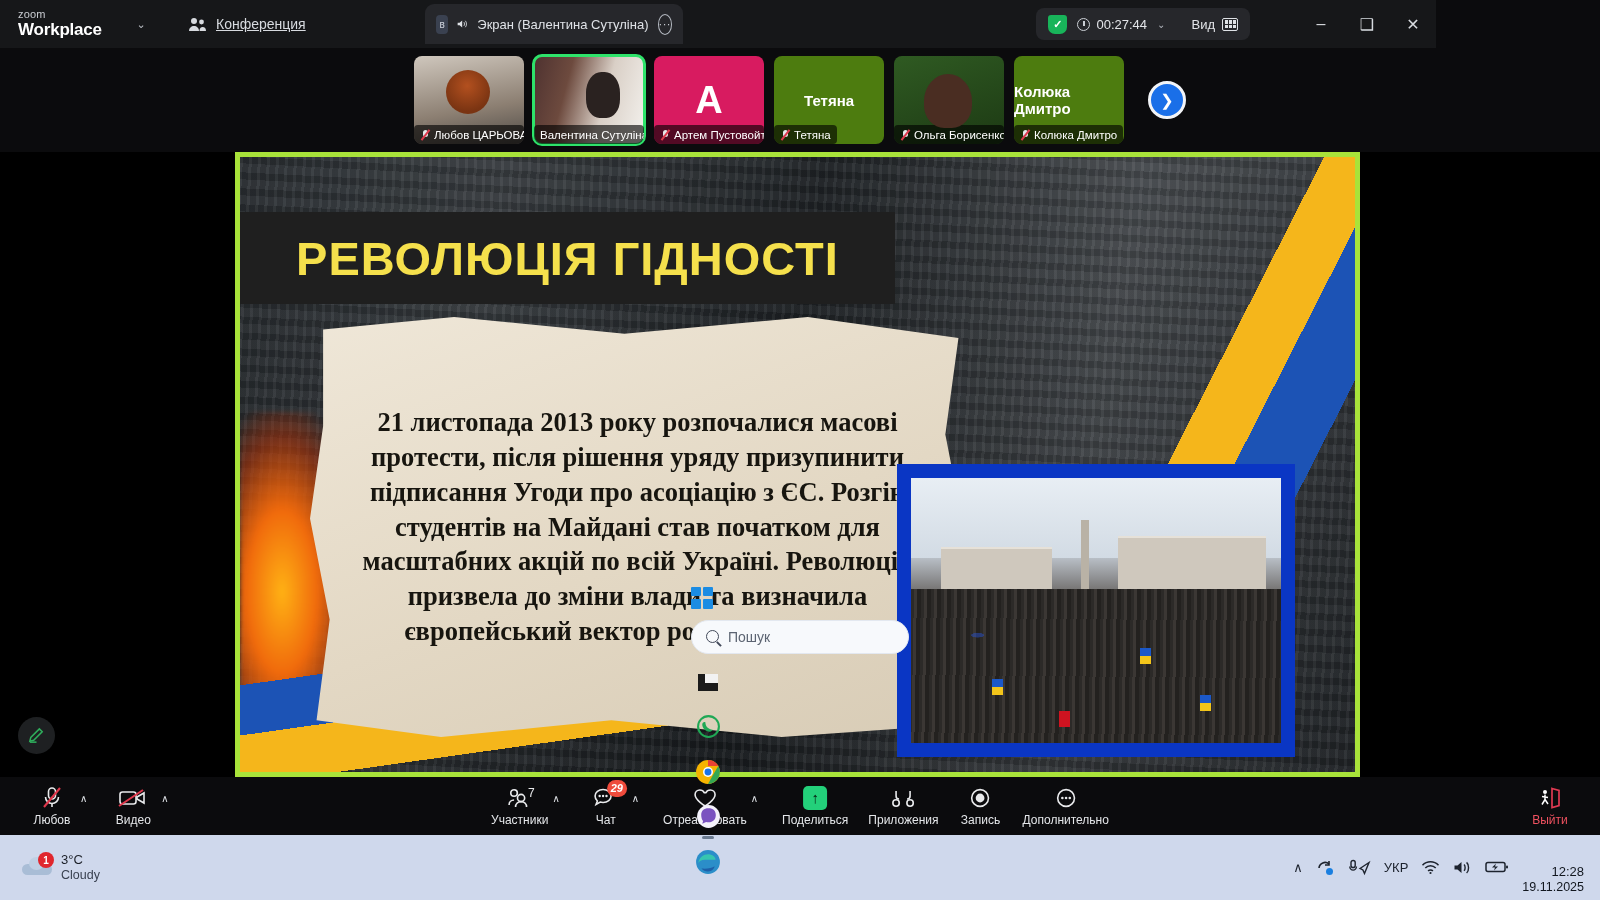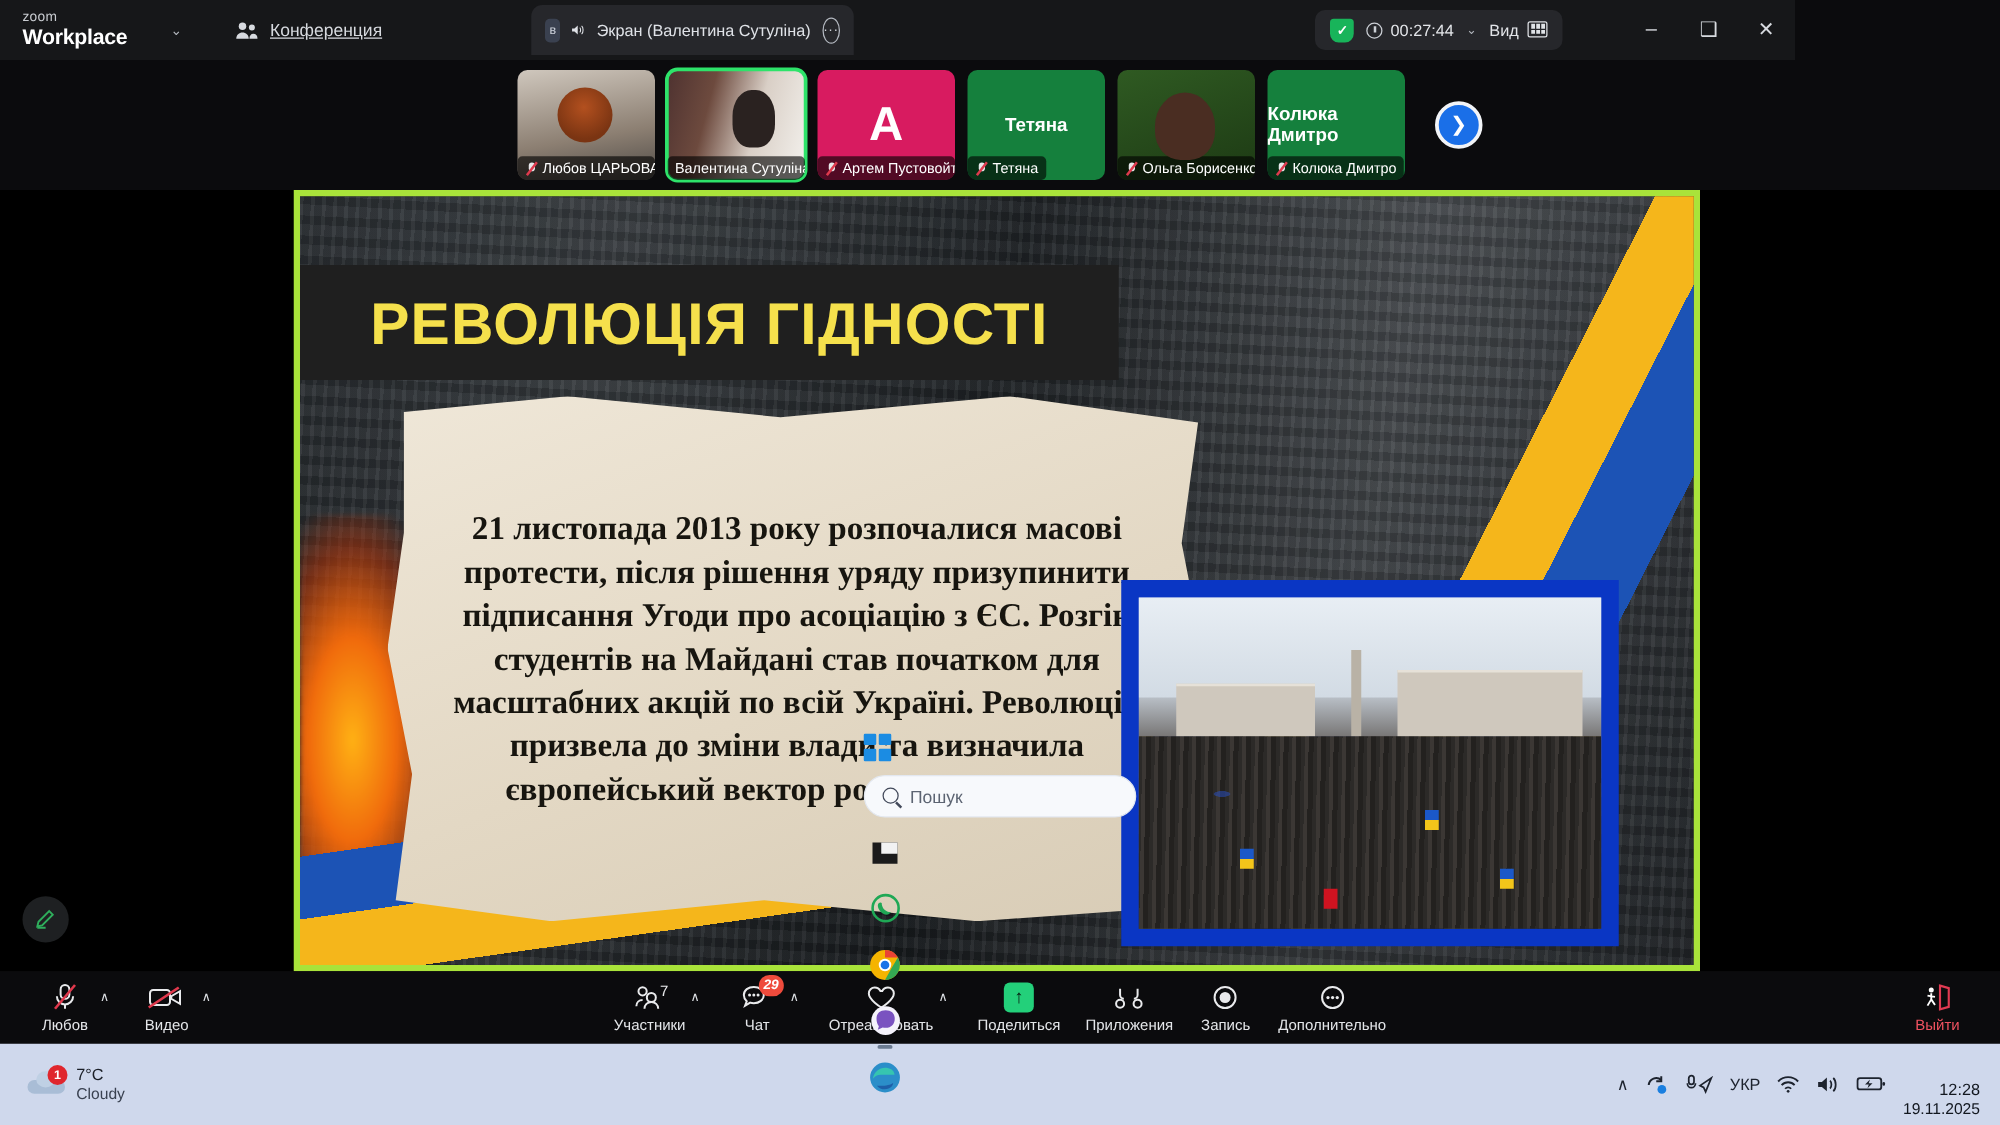--- a/index.html
+++ b/index.html
@@ -55,21 +55,21 @@
   }
   .timer { display:flex; align-items:center; gap:6px; font-size:13px; color:#e3e5e9; }
   .clock-ic {
     width:13px; height:13px; border:1.4px solid #cbcfd5; border-radius:50%;
     position:relative;
   }
   .clock-ic::after {
     content:""; position:absolute; left:5px; top:2.5px; width:1.3px; height:4.5px; background:#cbcfd5;
   }
   .tb-caret2 { font-size:10px; color:#b0b5bc; }
-  .view-btn { display:flex; align-items:flex-start; gap:7px; font-size:13px; color:#e3e5e9; margin-left:0; }
+  .view-btn { display:flex; align-items:center; gap:7px; font-size:13px; color:#e3e5e9; margin-left:16px; }
   .grid-ic {
     width:16px; height:13px; border:1.5px solid #dfe2e6; border-radius:2px;
     display:grid; grid-template-columns:1fr 1fr 1fr; gap:1px; padding:1.5px;
   }
   .grid-ic i { background:#dfe2e6; display:block; }
   .wctl { position:absolute; top:0; height:48px; display:flex; align-items:center; }
   .wbtn { width:46px; height:48px; display:flex; align-items:center; justify-content:center; color:#d7dadf; }
 
   
   .filmstrip {
@@ -108,21 +108,21 @@
   .av-val::after {
     content:""; position:absolute; left:52px; top:16px; width:34px; height:46px;
     border-radius:45% 45% 40% 40%; background:#2a2220;
   }
   .av-artem { background:#d81b60; }
   .av-olga { background:linear-gradient(160deg,#2f5a22,#1d3a14);padding-left:36px; }
   .av-olga::after {
     content:""; position:absolute; left:30px; top:18px; width:48px; height:54px;
     border-radius:50% 50% 42% 42%; background:#4a2d22;
   }
-  .tile-blank { background:#15803d; }
+  .tile-blank { background:#4d7c0f; }
   .next-btn {
     width:38px; height:38px; border-radius:50%; background:#1a6fe8;
     border:3px solid #f2f4f7; display:flex; align-items:center; justify-content:center;
     color:#fff; font-size:16px; margin-left:14px;
   }
 
   
   .stage { position:absolute; left:0; top:152px; width:1600px; height:625px; background:#000; }
   .slide {
     position:absolute; left:235px; top:0; width:1125px; height:625px;
@@ -568,21 +568,21 @@
       </div>
     </div>
   </div>
 
   <div class="taskbar">
     <div class="weather">
       <div class="cloud-ic">
         <span class="wbadge">1</span>
       </div>
       <div class="wtxt">
-        <div class="t1">7°C</div>
+        <div class="t1">3°C</div>
         <div class="t2">Cloudy</div>
       </div>
     </div>
 
     <div class="tb-mid">
       <div class="winlogo">
           <i></i>
           <i></i>
           <i></i>
           <i></i>

